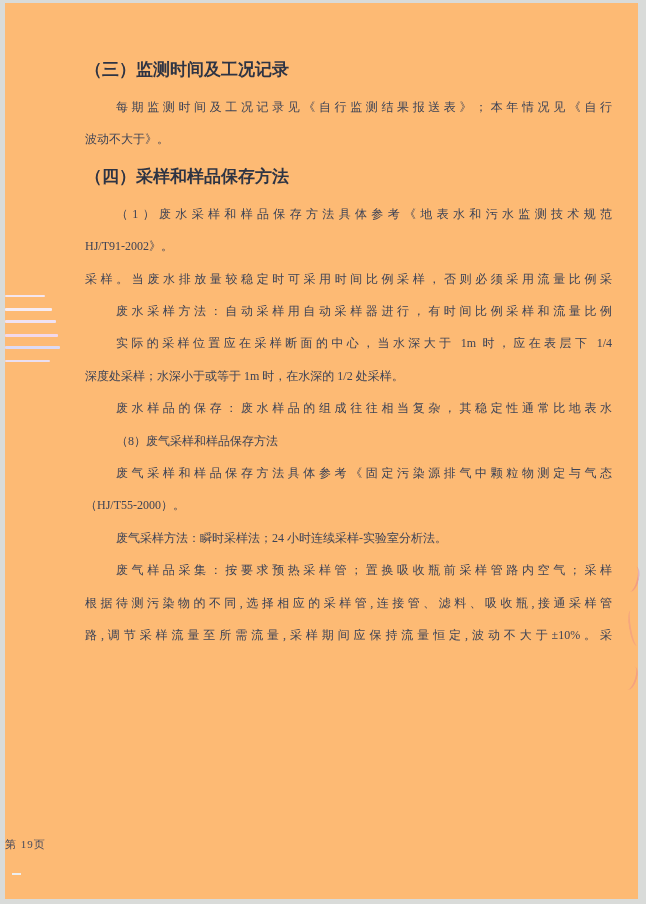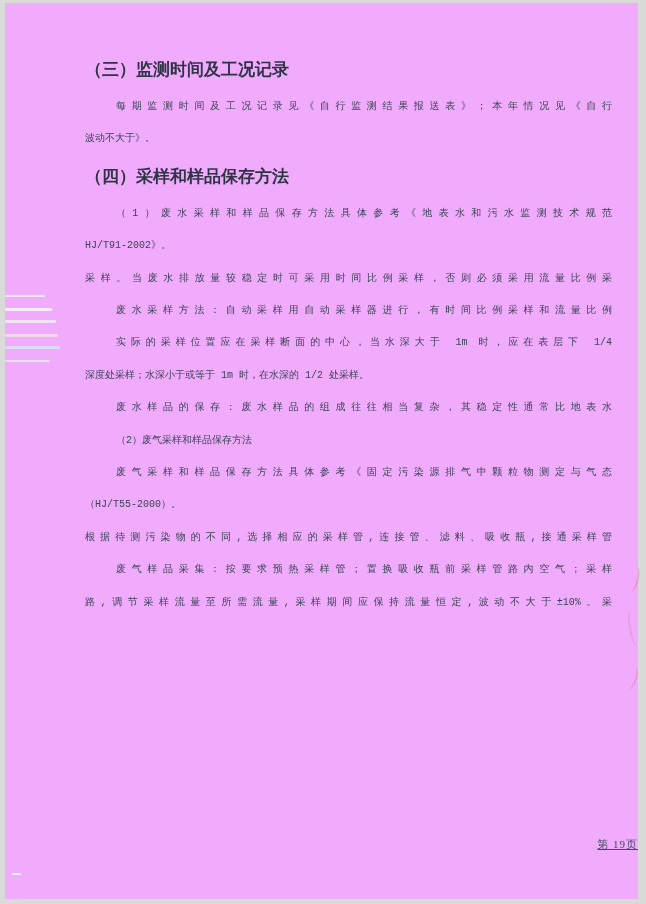--- a/index.html
+++ b/index.html
@@ -6,48 +6,46 @@
   body {
     width:646px; height:904px;
     position:relative;
     background:#d9dbd9;
     font-family:"Liberation Serif","DejaVu Serif",serif;
     overflow:hidden;
   }
   .page {
     position:absolute; left:5px; top:3px;
     width:633px; height:896px;
-    background:#f0abfc;
+    background:#fdba74;
   }
   .content {
     position:absolute; left:80px; top:46px; width:527px;
     color:#3d4356;
   }
   .line {
-    font-size:10px;
+    font-size:12px;
     line-height:32.4px;
-    font-family:Liberation Mono, monospace;
   }
   .heading {
     font-family:"Liberation Sans","DejaVu Sans",sans-serif;
     font-weight:700;
     font-size:17px;
     line-height:40px;
     color:#2e3444;
     margin:1px 0;
   }
   .first { text-indent:31px; }
   .justify { text-align:justify; text-align-last:justify; }
   .footer {
     position:absolute; top:834px; left:0; width:100%;
-    text-align:right;
+    text-align:left;
     font-size:11px;
     color:#464b5e;
     letter-spacing:1px;
-    text-decoration:underline;
   }
   
   .artifact-left { position:absolute; left:0; top:293px; width:60px; height:78px; }
   .artifact-left div { position:absolute; left:5px; border-radius:1px; }
   .al1 { top:2px;  width:40px; height:2px; background:#f4e6ef; }
   .al2 { top:15px; width:47px; height:3px; background:#f6ecf3; }
   .al3 { top:27px; width:51px; height:3px; background:#efe2f3; }
   .al4 { top:41px; width:53px; height:3px; background:#f2d8ea; }
   .al5 { top:53px; width:55px; height:3px; background:#dcdaf4; }
   .al6 { top:67px; width:45px; height:2px; background:#eadff1; }
@@ -67,25 +65,26 @@
       <div class="line first justify">每期监测时间及工况记录见《自行监测结果报送表》；本年情况见《自行</div>
       <div class="line cont">波动不大于》。</div>
       <div class="line heading">（四）采样和样品保存方法</div>
       <div class="line first justify">（1）废水采样和样品保存方法具体参考《地表水和污水监测技术规范</div>
       <div class="line cont">HJ/T91-2002》。</div>
       <div class="line cont justify">采样。当废水排放量较稳定时可采用时间比例采样，否则必须采用流量比例采</div>
       <div class="line first justify">废水采样方法：自动采样用自动采样器进行，有时间比例采样和流量比例</div>
       <div class="line first justify">实际的采样位置应在采样断面的中心，当水深大于 1m 时，应在表层下 1/4</div>
       <div class="line cont">深度处采样；水深小于或等于 1m 时，在水深的 1/2 处采样。</div>
       <div class="line first justify">废水样品的保存：废水样品的组成往往相当复杂，其稳定性通常比地表水</div>
-      <div class="line first">（2）废气采样和样品保存方法</div>
+      <div class="line first">（8）废气采样和样品保存方法</div>
       <div class="line first justify">废气采样和样品保存方法具体参考《固定污染源排气中颗粒物测定与气态</div>
       <div class="line cont">（HJ/T55-2000）。</div>
+      <div class="line first">废气采样方法：瞬时采样法；24 小时连续采样-实验室分析法。</div>
+      <div class="line first justify">废气样品采集：按要求预热采样管；置换吸收瓶前采样管路内空气；采样</div>
       <div class="line cont justify">根据待测污染物的不同,选择相应的采样管,连接管、滤料、吸收瓶,接通采样管</div>
-      <div class="line first justify">废气样品采集：按要求预热采样管；置换吸收瓶前采样管路内空气；采样</div>
       <div class="line cont justify">路,调节采样流量至所需流量,采样期间应保持流量恒定,波动不大于±10%。采</div>
     </div>
   <div class="footer">第 19页</div>
 </div>
 
 <div class="artifact-left">
   <div class="al1"></div>
     <div class="al2"></div>
     <div class="al3"></div>
   <div class="al4"></div>

